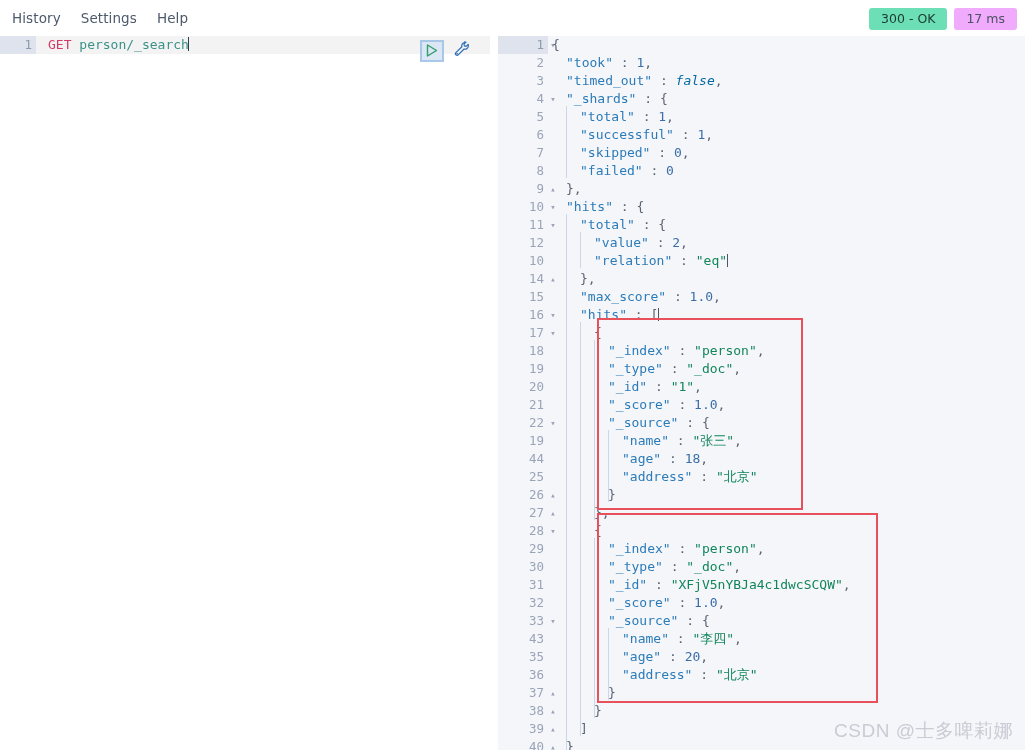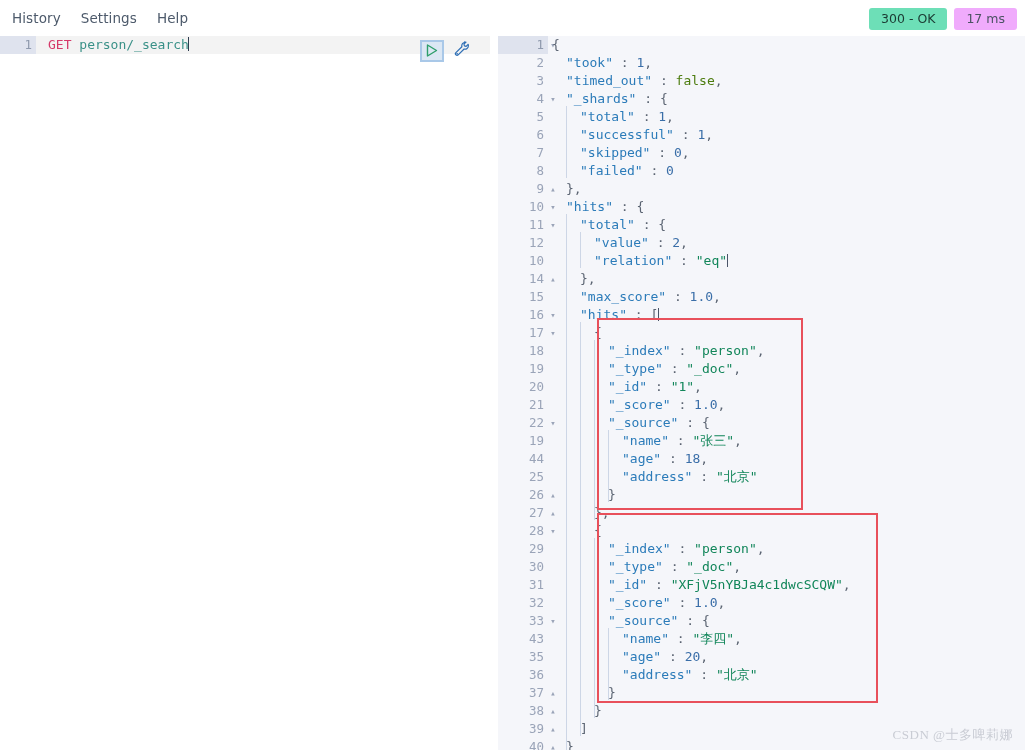--- a/index.html
+++ b/index.html
@@ -141,21 +141,21 @@
     width: 454px; height: 18px;
     background: #f3f3f3;
   }
 
   
   .tok-method  { color: #d63a6a; }
   .tok-url     { color: #3a9188; }
   .tok-key     { color: #2b7bb9; }
   .tok-str     { color: #12865a; }
   .tok-num     { color: #3a6ea8; }
-  .tok-bool    { color: #4d7c0f; }
+  .tok-bool    { color: #0369a1; font-style: italic; }
   .tok-punc    { color: #5b6472; }
   .tok-brace   { color: #5b6472; }
 
   
   .caret {
     display: inline-block;
     width: 1px;
     height: 14px;
     background: #2d3b4e;
     vertical-align: -2px;
@@ -205,23 +205,23 @@
     position: absolute;
     border: 2px solid #e8505b;
     pointer-events: none;
     z-index: 8;
   }
 
   
   .watermark {
     position: absolute;
     right: 12px; bottom: 6px;
-    font-size: 13px;
+    font-size: 19px;
     color: #c9ccd4;
-    font-family: Liberation Serif, serif;
+    font-family: Liberation Sans, sans-serif;
     letter-spacing: 0.5px;
     z-index: 9;
     user-select: none;
   }
 </style>
 </head>
 <body>
 
 <div id="app">
 

